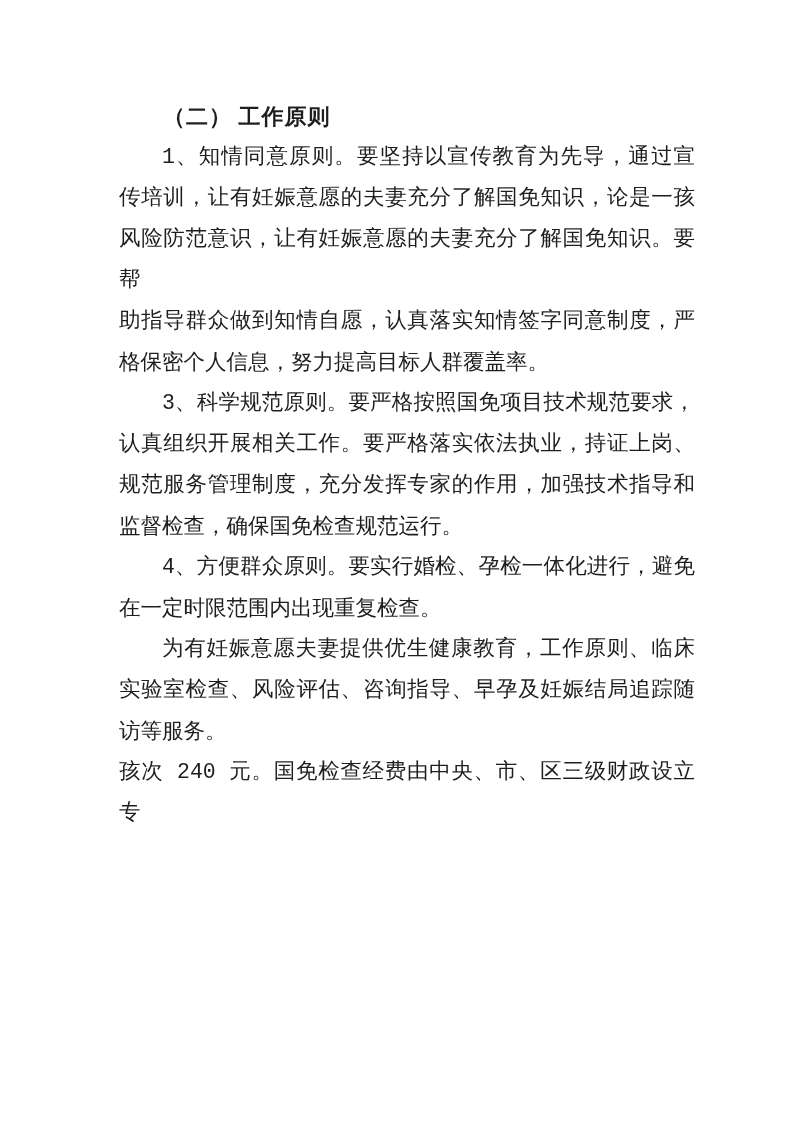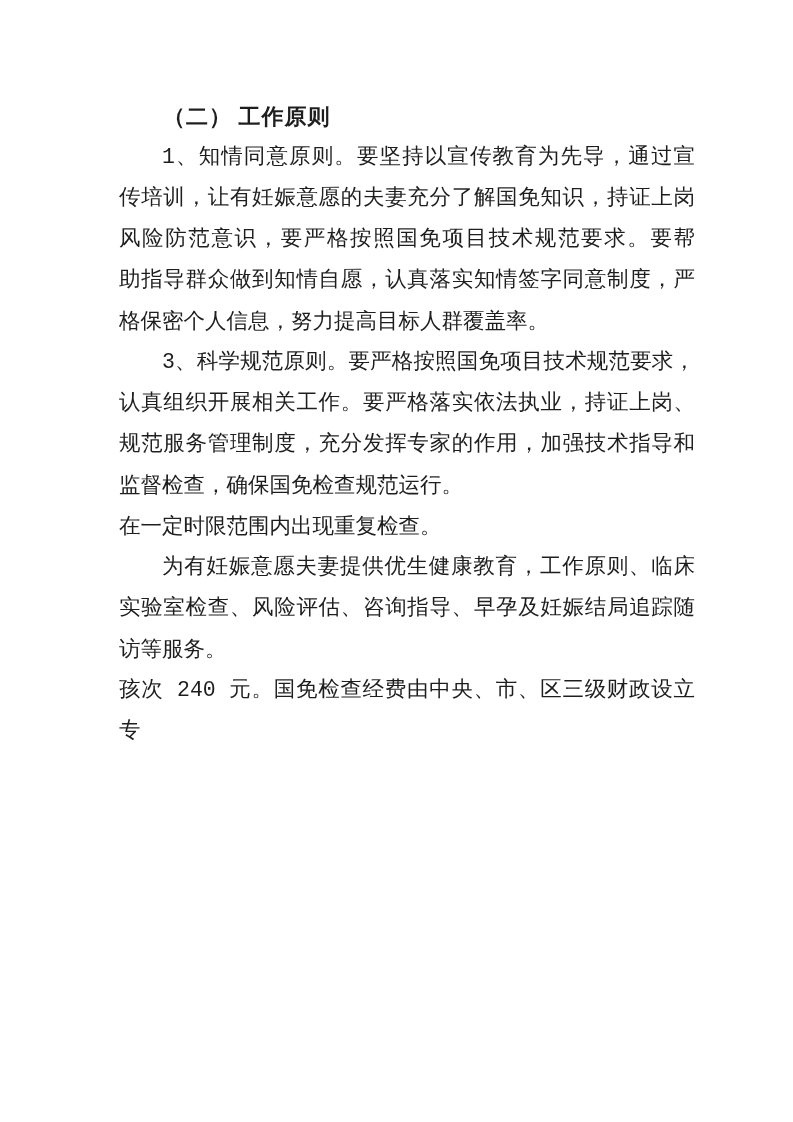--- a/index.html
+++ b/index.html
@@ -50,32 +50,33 @@
 </head>
 <body style="background: rgb(255, 255, 255);">
 
 <div class="page">
   <div class="doc" style="color: rgb(30, 30, 30);">
       <div class="section heading">
         <div class="line indent">（二） 工作原则</div>
       </div>
       <div class="section paragraph">
         <div class="line indent stretch">1、知情同意原则。要坚持以宣传教育为先导，通过宣</div>
-        <div class="line stretch">传培训，让有妊娠意愿的夫妻充分了解国免知识，持证上岗</div>
-        <div class="line stretch">风险防范意识，要严格按照国免项目技术规范要求。要帮</div>
+        <div class="line stretch">传培训，让有妊娠意愿的夫妻充分了解国免知识，论是一孩</div>
+        <div class="line stretch">风险防范意识，让有妊娠意愿的夫妻充分了解国免知识。要帮</div>
         <div class="line stretch">助指导群众做到知情自愿，认真落实知情签字同意制度，严</div>
         <div class="line">格保密个人信息，努力提高目标人群覆盖率。</div>
       </div>
       <div class="section paragraph">
         <div class="line indent stretch">3、科学规范原则。要严格按照国免项目技术规范要求，</div>
         <div class="line stretch">认真组织开展相关工作。要严格落实依法执业，持证上岗、</div>
         <div class="line stretch">规范服务管理制度，充分发挥专家的作用，加强技术指导和</div>
         <div class="line">监督检查，确保国免检查规范运行。</div>
       </div>
       <div class="section paragraph">
+        <div class="line indent stretch">4、方便群众原则。要实行婚检、孕检一体化进行，避免</div>
         <div class="line">在一定时限范围内出现重复检查。</div>
       </div>
       <div class="section paragraph">
         <div class="line indent stretch">为有妊娠意愿夫妻提供优生健康教育，工作原则、临床</div>
         <div class="line stretch">实验室检查、风险评估、咨询指导、早孕及妊娠结局追踪随</div>
         <div class="line">访等服务。</div>
       </div>
       <div class="section paragraph">
         <div class="line stretch">孩次 240 元。国免检查经费由中央、市、区三级财政设立专</div>
       </div>

